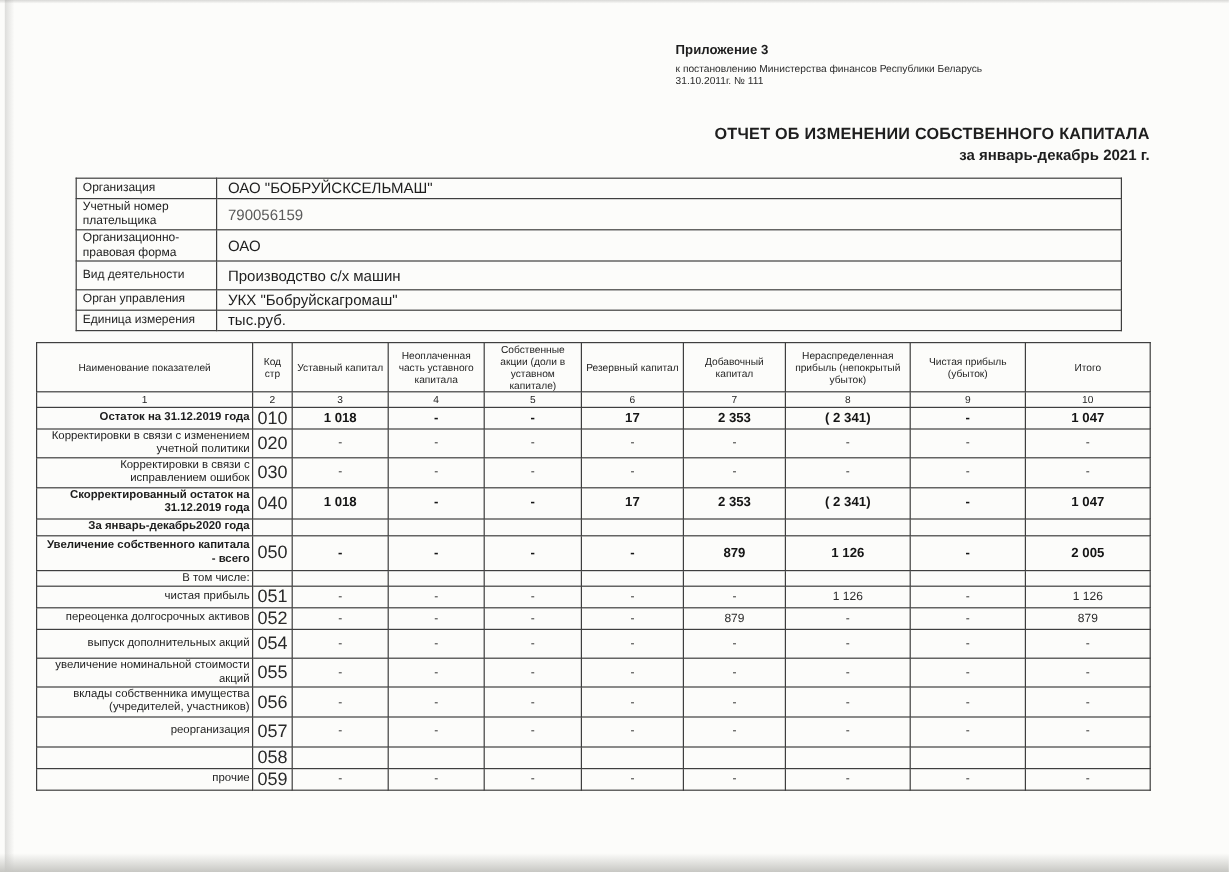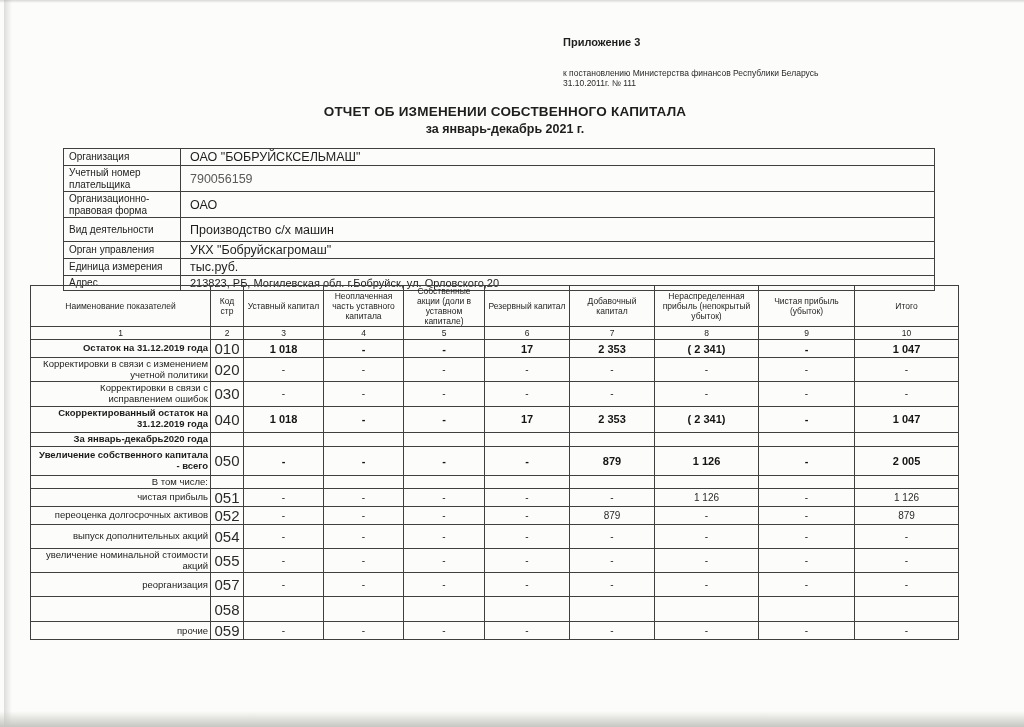--- a/index.html
+++ b/index.html
@@ -14,25 +14,25 @@
   
   .edge-left{position:absolute;left:4px;top:0;width:8px;height:100%;
     background:linear-gradient(to right,rgba(150,150,148,.30),rgba(150,150,148,0));pointer-events:none;}
   .edge-top{position:absolute;left:0;top:0;width:100%;height:3px;
     background:linear-gradient(to bottom,rgba(150,150,148,.35),rgba(150,150,148,0));pointer-events:none;}
   .edge-bottom{position:absolute;left:0;bottom:0;width:100%;height:16px;
     background:linear-gradient(to bottom,rgba(180,180,176,0),#c6c6c2);pointer-events:none;}
 
   
   .annex{position:absolute;left:563px;top:36px;width:330px;line-height:1.25;}
-  .annex .a1{font-weight:bold;font-size:11px;margin-bottom:18px;}
+  .annex .a1{font-weight:bold;font-size:11px;margin-bottom:2px;}
   .annex .a2,.annex .a3{font-size:8.5px;color:#2a2a2a;}
 
   
-  .title-block{position:absolute;left:41px;top:104px;width:928px;text-align:center;}
+  .title-block{position:absolute;left:30px;top:104px;width:928px;text-align:right;}
   .title-block .t1{font-weight:bold;font-size:13.5px;letter-spacing:.2px;}
   .title-block .t2{font-weight:bold;font-size:12.5px;margin-top:3px;}
 
   
   table{border-collapse:collapse;table-layout:fixed;}
   .info-table{position:absolute;left:63px;top:148px;width:872px;border:1.5px solid #2e2e2e;}
   .info-table td{border:1px solid #3f3f3f;vertical-align:middle;overflow:hidden;}
   .info-table .i-label{width:108px;font-size:10px;padding:1px 3px 1px 5px;line-height:1.15;color:#222;}
   .info-table .i-value{font-size:12.5px;padding:1px 4px 1px 9px;}
   .info-table .i-value.muted{color:#5a5a5a;}
@@ -110,24 +110,20 @@
           <td class="i-value">Производство с/х машин</td>
         </tr>
         <tr>
           <td class="i-label">Орган управления</td>
           <td class="i-value">УКХ "Бобруйскагромаш"</td>
         </tr>
         <tr>
           <td class="i-label">Единица измерения</td>
           <td class="i-value">тыс.руб.</td>
         </tr>
-        <tr>
-          <td class="i-label">Адрес</td>
-          <td class="i-value small">213823, РБ, Могилевская обл. г.Бобруйск, ул. Орловского,20</td>
-        </tr>
       </tbody>
   </table>
 
   <table class="main-table">
     <colgroup>
       <col style="width:180px">
         <col style="width:33px">
         <col style="width:80px">
       <col style="width:80px">
         <col style="width:81px">
@@ -290,20 +286,32 @@
           <td class="val">-</td>
           <td class="val">-</td>
           <td class="val">-</td>
           <td class="val">-</td>
           <td class="val">-</td>
           <td class="val">-</td>
           <td class="val">-</td>
           <td class="val">-</td>
         </tr>
         <tr class="sub">
+          <td class="lbl">вклады собственника имущества (учредителей, участников)</td>
+          <td class="code">056</td>
+          <td class="val">-</td>
+          <td class="val">-</td>
+          <td class="val">-</td>
+          <td class="val">-</td>
+          <td class="val">-</td>
+          <td class="val">-</td>
+          <td class="val">-</td>
+          <td class="val">-</td>
+        </tr>
+        <tr class="sub">
           <td class="lbl">реорганизация</td>
           <td class="code">057</td>
           <td class="val">-</td>
           <td class="val">-</td>
           <td class="val">-</td>
           <td class="val">-</td>
           <td class="val">-</td>
           <td class="val">-</td>
           <td class="val">-</td>
           <td class="val">-</td>

